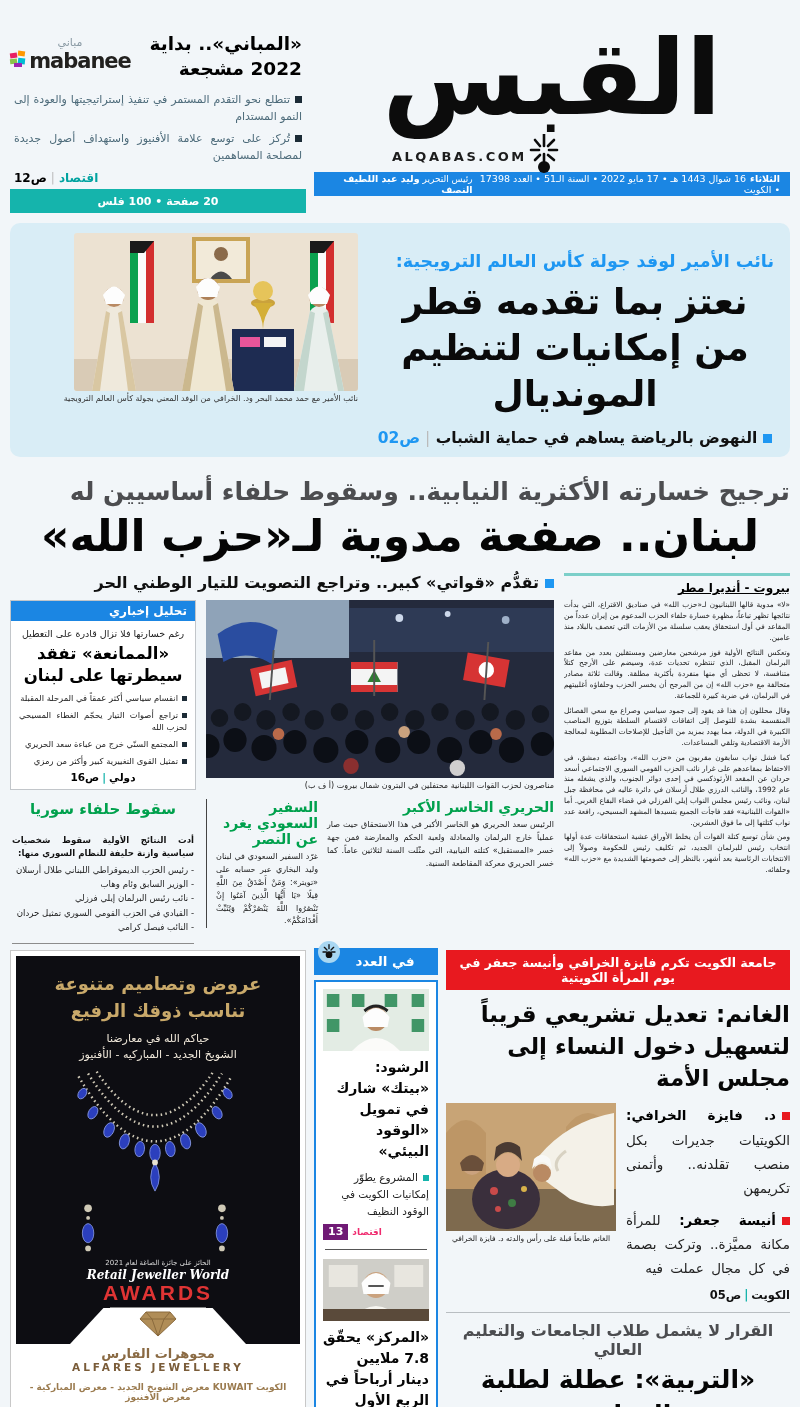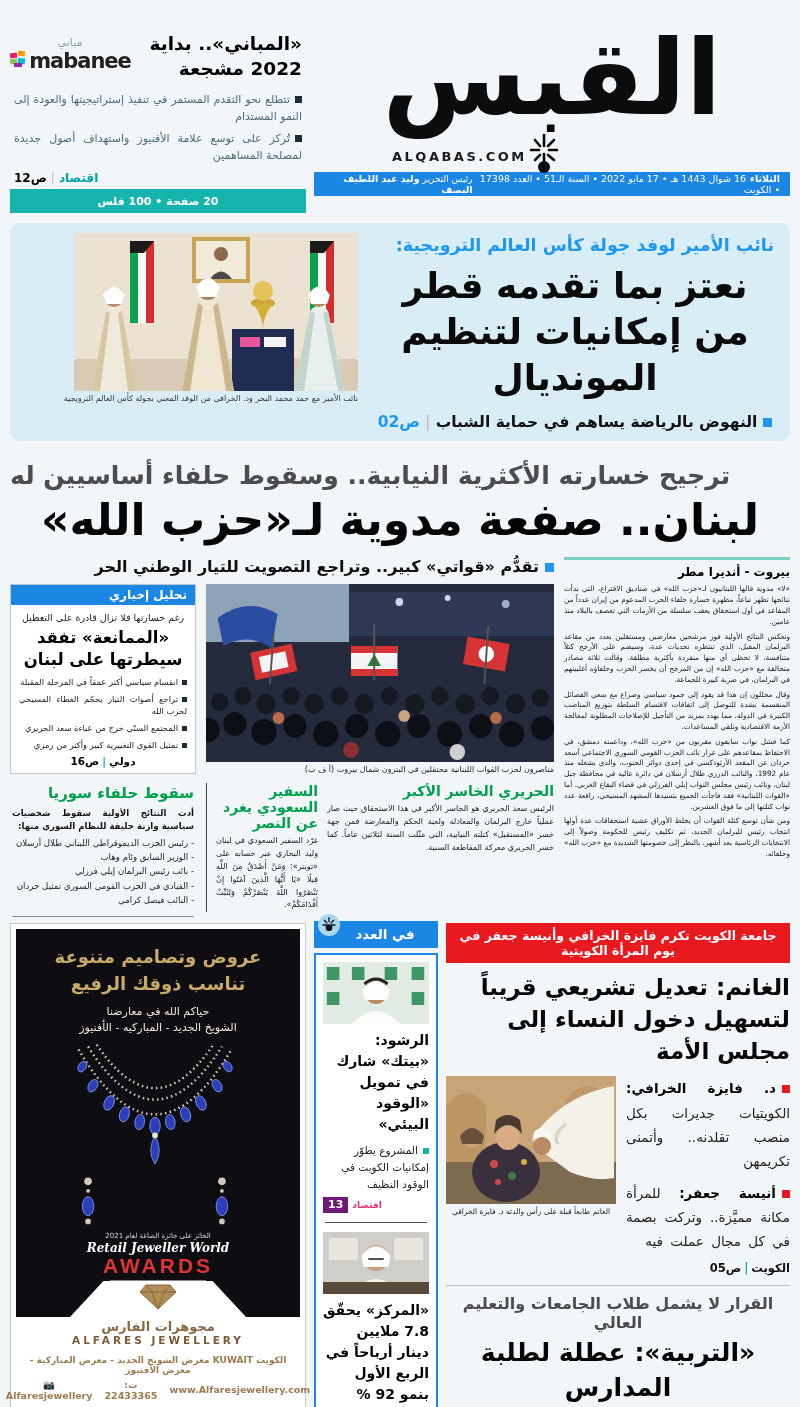--- a/index.html
+++ b/index.html
@@ -30,36 +30,36 @@
   .mab-bullets .b-item{margin-bottom:5px;}
   .sq{display:inline-block;width:7px;height:7px;background:#1c2b36;margin-left:5px;}
   .mab-tagrow{display:flex;align-items:center;gap:4px;justify-content:flex-end;font-size:12px;font-weight:bold;margin-top:2px;}
   .mab-tag{color:#00a3a0;}
   .tag-sep{color:#bbb;font-weight:normal;}
   .issue-bar{background:#15b4ac;color:#fff;height:24px;display:flex;align-items:center;justify-content:center;font-size:11px;font-weight:bold;}
 
   
   .top-story{margin:10px;background:#d9edf6;border-radius:10px;display:flex;gap:10px;padding:10px 12px;}
   .ts-text{flex:1;padding:2px 4px 0 8px;}
-  .ts-kicker{color:#1e97f2;font-weight:bold;font-size:17.5px;text-align:right;}
+  .ts-kicker{color:#1e97f2;font-weight:bold;font-size:17.5px;text-align:right;margin-top:16px;}
   .ts-headline{font-size:36px;font-weight:bold;color:#0a0a0a;line-height:1.28;text-align:center;margin-top:8px;letter-spacing:-1px;}
   .ts-sub{font-size:15.5px;font-weight:bold;margin-top:12px;text-align:center;color:#111;}
   .sq-blue{display:inline-block;width:9px;height:9px;background:#1e97f2;margin-left:6px;}
   .pageref-blue{color:#1e97f2;}
   .ts-photo{width:336px;}
   .ts-photo svg{width:284px;height:158px;display:block;border-radius:3px;}
   .ts-caption{font-size:8px;color:#333;margin-top:3px;text-align:right;}
 
   
   .leb{padding:2px 10px 0;}
-  .leb-kicker{text-align:left;font-size:25px;font-weight:bold;color:#4c4d50;margin-top:8px;}
+  .leb-kicker{text-align:right;font-size:25px;font-weight:bold;color:#4c4d50;margin-top:8px;}
   .leb-headline{text-align:center;font-size:44px;font-weight:bold;color:#050505;margin-top:4px;letter-spacing:-1px;}
   .leb-grid{display:flex;gap:10px;margin-top:12px;}
   .leb-main{width:226px;height:344px;overflow:hidden;position:relative;}
-  .byline{font-weight:bold;font-size:12px;border-top:3px solid #7ccfc9;padding-top:5px;margin-bottom:5px;color:#000;}
+  .byline{font-weight:bold;font-size:12px;border-top:3px solid #7ccfc9;padding-top:5px;margin-bottom:5px;color:#000;text-decoration:underline;}
   .leb-body p{font-size:7.3px;line-height:1.48;text-align:justify;color:#1b1b1b;margin-bottom:4px;}
   .tag-bar{color:#14b3ab;margin:0 3px;font-weight:bold;}
   .leb-center-wrap{flex:1;}
   .leb-sub{font-size:16px;font-weight:bold;text-align:right;margin-bottom:8px;color:#101010;}
   .leb-cl{display:flex;gap:10px;}
   .leb-photo-col{flex:1;}
   .leb-photo svg{width:100%;height:178px;display:block;}
   .leb-pcap{font-size:8px;color:#222;text-align:right;margin-top:3px;}
   .leb-subarts{display:flex;gap:9px;margin-top:9px;}
   .sa-hariri{flex:1;}
@@ -69,21 +69,21 @@
   .leb-left{width:186px;}
   .abox{border:1px solid #c2c6ca;background:#fff;}
   .abox-head{background:#1b86e3;color:#fff;font-weight:bold;font-size:12px;padding:3px 8px;text-align:right;}
   .abox-body{padding:7px 8px 6px;}
   .abox-intro{font-size:9.5px;text-align:center;color:#222;}
   .abox-title{font-size:16.5px;font-weight:bold;text-align:center;line-height:1.3;margin:4px 0 6px;color:#000;}
   .abox-bullets .b-item{font-size:8.4px;line-height:1.5;text-align:justify;margin-bottom:4px;color:#1b1b1b;}
   .abox-bullets .sq{width:5px;height:5px;margin-left:4px;}
   .abox-tag{text-align:center;font-size:10.5px;font-weight:bold;margin-top:2px;}
   .syria{margin-top:10px;padding:0 2px;}
-  .syria-title{color:#00a14d;font-size:15px;font-weight:bold;text-align:right;margin-bottom:5px;}
+  .syria-title{color:#00a14d;font-size:15px;font-weight:bold;text-align:center;margin-bottom:16px;}
   .syria-intro{font-size:8.6px;font-weight:bold;line-height:1.5;text-align:justify;margin-bottom:3px;color:#111;}
   .syria-items div{font-size:8.6px;line-height:1.65;text-align:right;color:#1b1b1b;}
   .syria-rule{border:0;border-top:1px solid #8c8c8c;margin-top:9px;}
 
   
   .bottom{display:flex;gap:8px;padding:6px 10px 0;}
   .bt-right{flex:1;}
   .red-kicker{background:#e8191f;color:#fff;font-weight:bold;font-size:12.5px;text-align:center;padding:5px 4px;}
   .gh-headline{font-size:23px;font-weight:bold;text-align:right;line-height:1.4;margin:8px 0 9px;color:#070707;}
   .gh-row{display:flex;gap:10px;}

